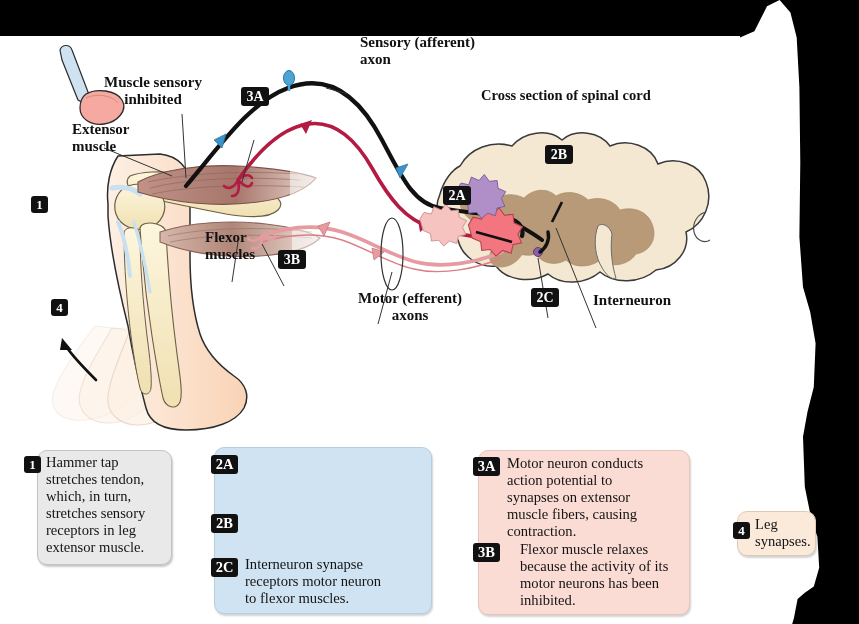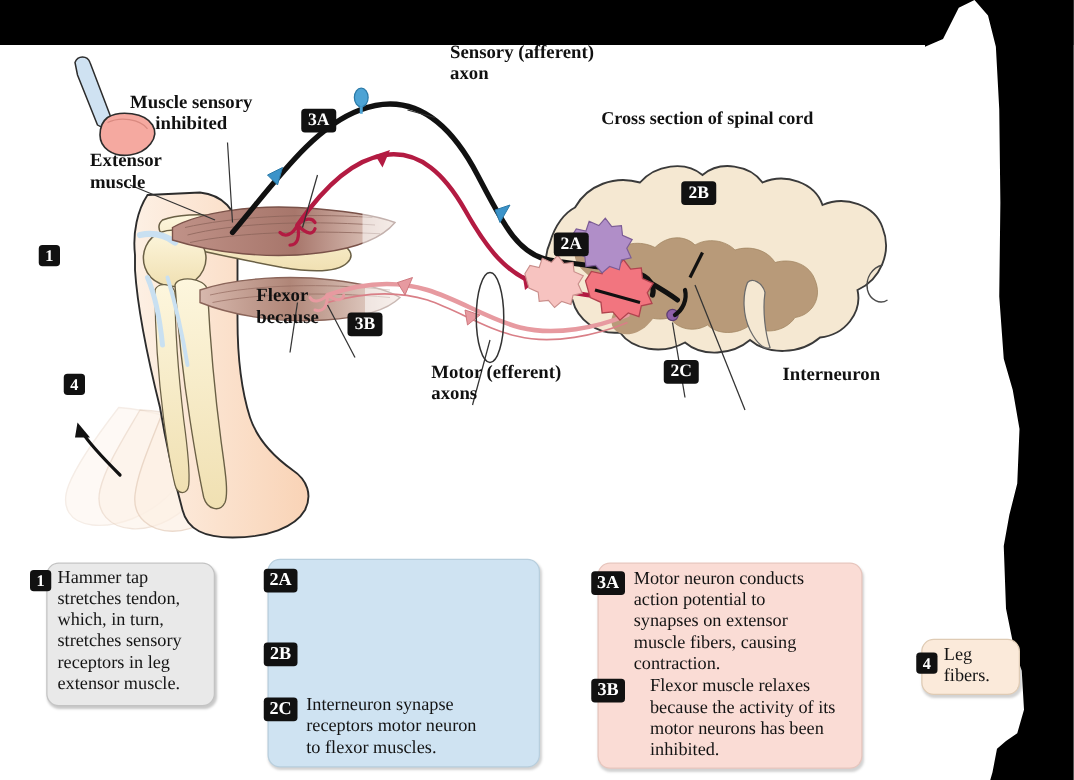--- a/index.html
+++ b/index.html
@@ -315,29 +315,29 @@
     </svg>
   </div>
 
   <div class="lbl" style="left:103px;top:74px;text-align:center;width:100px;">Muscle sensory
 inhibited</div>
 
   <div class="lbl" style="left:52px;top:121px;width:76px;margin-left:20px;">Extensor
 muscle</div>
 
   <div class="lbl" style="left:205px;top:229px;width:70px;">Flexor
-because</div>
+muscles</div>
 
   <div class="lbl" style="left:360px;top:34px;width:140px;">Sensory (afferent)
 axon</div>
 
-  <div class="lbl" style="left:345px;top:290px;width:130px;">Motor (efferent)
+  <div class="lbl" style="left:345px;top:290px;width:130px;text-align:center;">Motor (efferent)
 axons</div>
 
-  <div class="lbl" style="left:626px;top:292px;width:100px;">Interneuron</div>
+  <div class="lbl" style="left:593px;top:292px;width:100px;">Interneuron</div>
 
   <div class="lbl bold" style="left:481px;top:87px;width:200px;font-weight:bold;">Cross section of spinal cord</div>
 
   <div class="chip sq" style="left:31px;top:196px;">1</div>
   <div class="chip sq" style="left:51px;top:299px;">4</div>
   <div class="chip wide" style="left:241px;top:87px;">3A</div>
   <div class="chip wide" style="left:278px;top:250px;">3B</div>
   <div class="chip wide" style="left:443px;top:186px;">2A</div>
   <div class="chip wide" style="left:545px;top:145px;">2B</div>
   <div class="chip wide" style="left:531px;top:288px;">2C</div>
@@ -375,17 +375,17 @@
 
     <div class="fchip ab" style="left:473px;top:107px;">3B</div>
     <div class="ftext" style="left:507px;top:105px;width:180px;margin-left:13px;">Flexor muscle relaxes
 because the activity of its
 motor neurons has been
 inhibited.</div>
 
     <div class="fbox cream" style="left:737px;top:75px;width:79px;height:45px;"></div>
     <div class="fchip n" style="left:733px;top:86px;">4</div>
     <div class="ftext" style="left:755px;top:80px;width:62px;">Leg
-fibers.</div>
+synapses.</div>
 
   </div>
 
 </div>
 
 </body></html>

